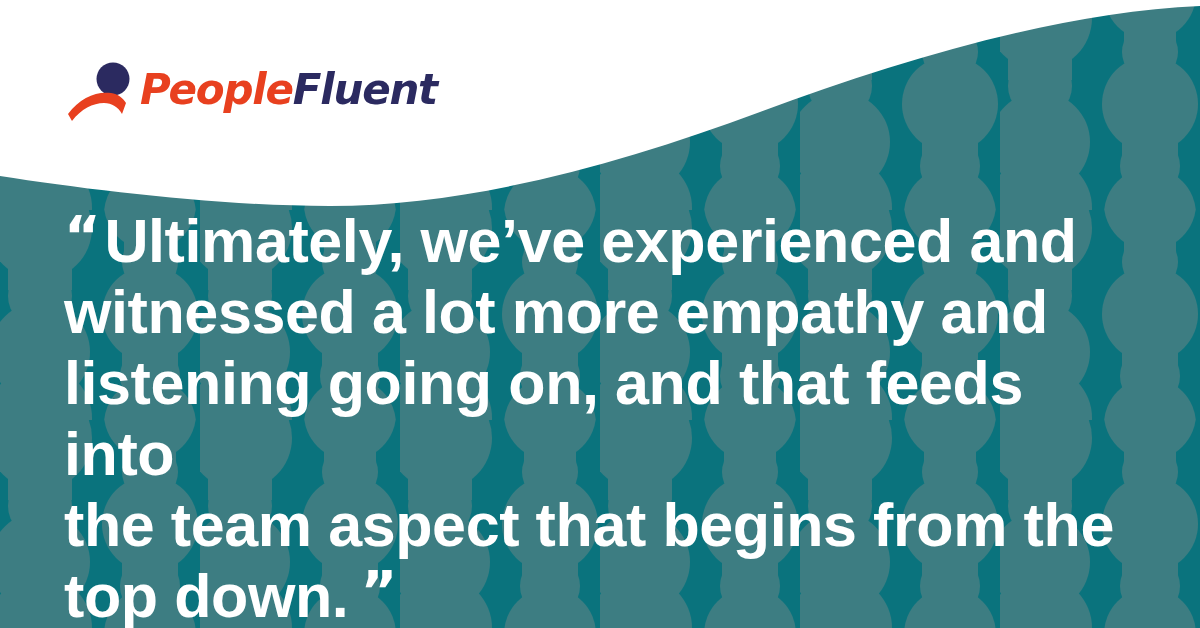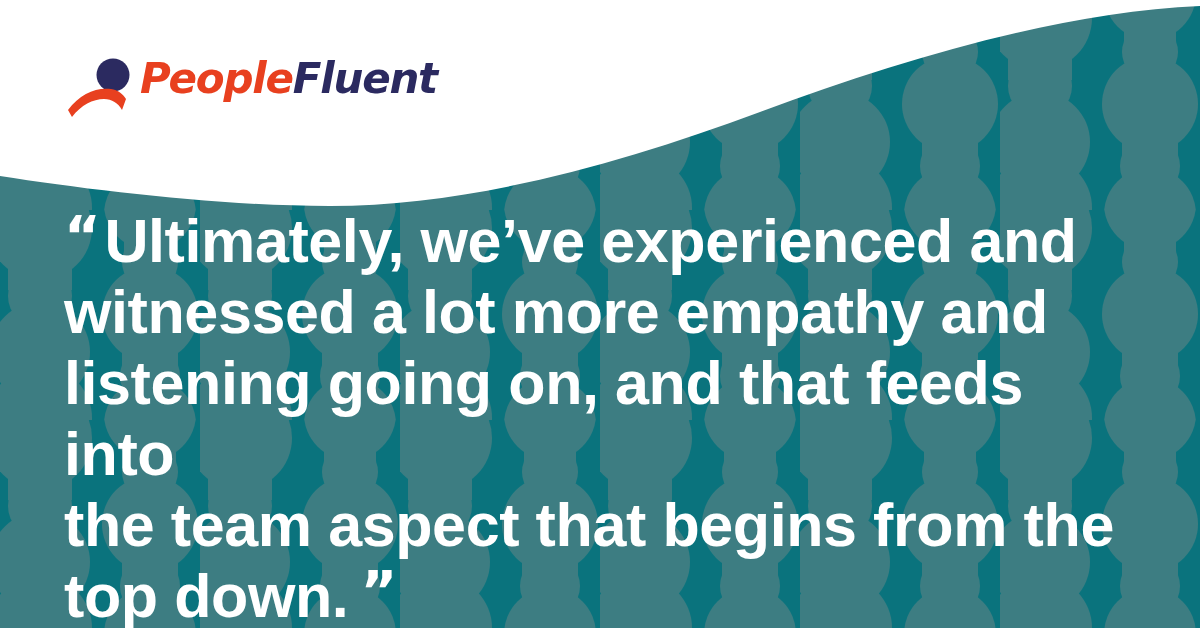--- a/index.html
+++ b/index.html
@@ -38,21 +38,21 @@
     z-index: 2;
   }
 
   
   #logo {
     position: absolute;
     top: 58px;
     left: 66px;
     z-index: 4;
     display: flex;
-    align-items: flex-start;
+    align-items: center;
     height: 70px;
   }
   #logo-mark {
     display: block;
     width: 72px;
     height: 62px;
     margin-right: 2px;
   }
   #logo-wordmark {
     font-family: "DejaVu Sans", sans-serif;

